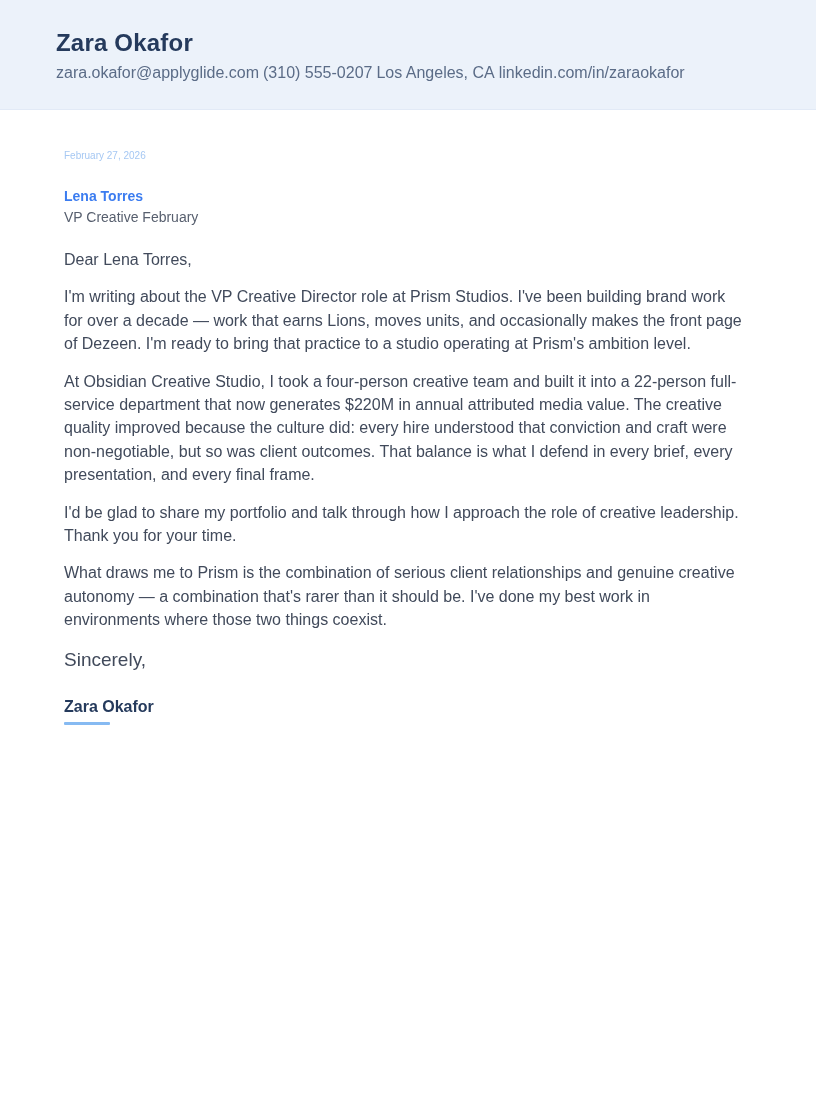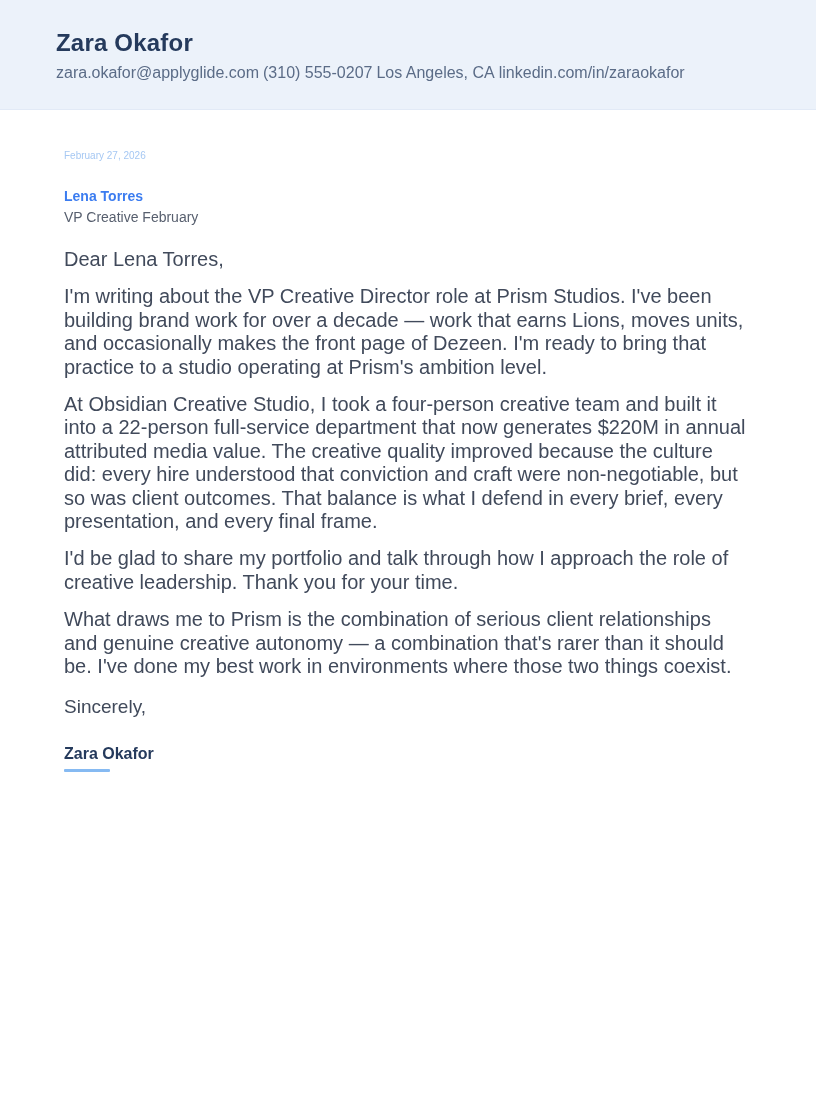--- a/index.html
+++ b/index.html
@@ -64,21 +64,21 @@
     font-size:14px;
     line-height:21px;
     color:var(--recipient);
   }
   .recipient-name{
     font-weight:bold;
     color:var(--link-blue);
   }
   .letter-content p.body-par{
     margin:0 0 14px 0;
-    font-size:20px;
+    font-size:16px;
     line-height:23.4px;
     color:var(--body-text);
   }
   p.closing{
     margin:16px 0 0 0;
     font-size:19px;
     line-height:23.4px;
     color:var(--body-text);
   }
   .signature-block{

